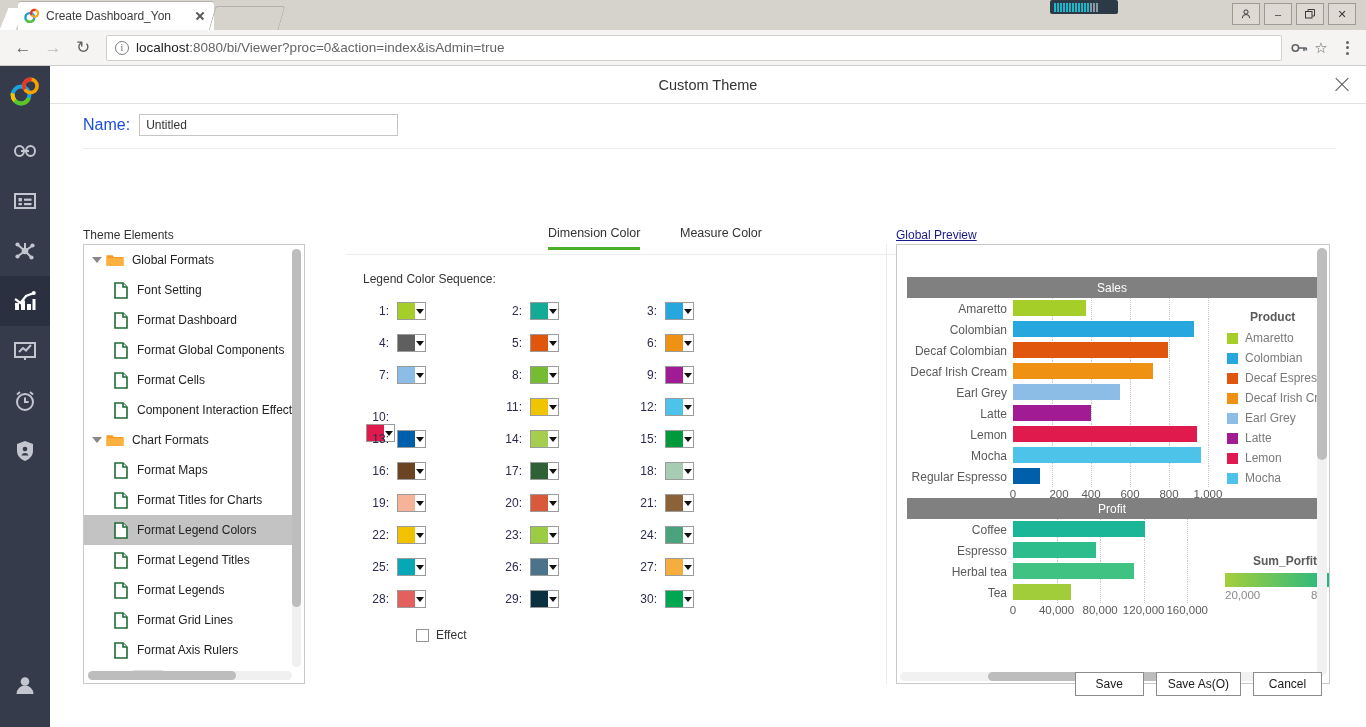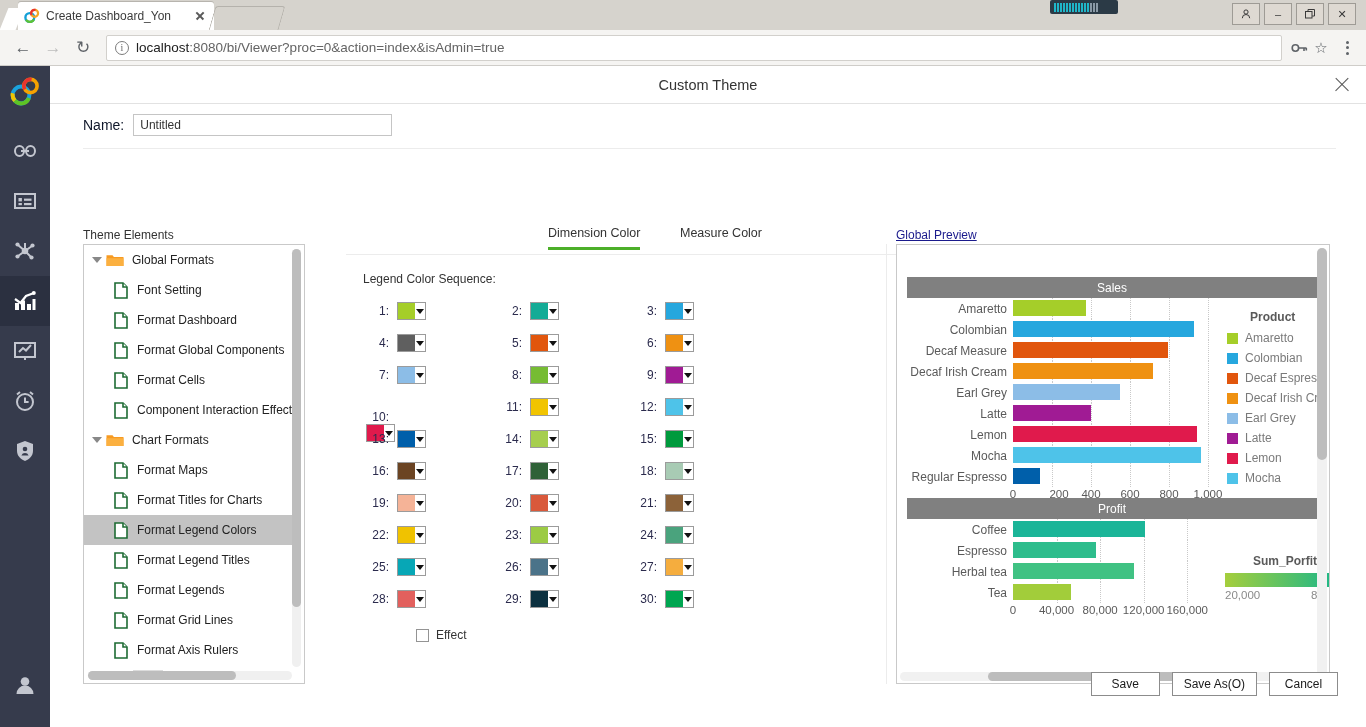--- a/index.html
+++ b/index.html
@@ -121,21 +121,21 @@
   .dlg-close{
     position:absolute; right:14px; top:9px; width:20px; height:20px; cursor:pointer;
   }
   .dlg-close:before,.dlg-close:after{
     content:""; position:absolute; left:1px; top:9px; width:18px; height:1.3px; background:#555;
   }
   .dlg-close:before{ transform:rotate(45deg); }
   .dlg-close:after{ transform:rotate(-45deg); }
 
   .name-row{ position:absolute; left:33px; top:48px; display:flex; align-items:center; }
-  .name-label{ font-size:14px; color:#0f172a; margin-right:9px; }
+  .name-label{ font-size:16px; color:#1d4ed8; margin-right:9px; }
   .name-input{
     width:259px; height:22px; border:1px solid #c5c5c5; background:#fff;
     font-size:12px; color:#333; padding:0 6px;
     font-family:"Liberation Sans", sans-serif;
   }
   .hr-1{ position:absolute; left:33px; top:82px; width:1253px; height:1px; background:#ececec; }
 
   
   .tree-label{ position:absolute; left:33px; top:162px; font-size:12px; color:#333; }
   .tree-box{
@@ -258,21 +258,21 @@
   .grad-bar{ height:14px; width:120px; }
   .grad-ticks{ position:relative; height:16px; width:120px; }
   .grad-tick{ position:absolute; top:2px; font-size:11.5px; color:#8a8a8a; }
 
   .pv-hscroll{ position:absolute; left:3px; bottom:2px; width:418px; height:9px;
     background:#f1f1f1; border-radius:5px; }
   .pv-hthumb{ position:absolute; left:88px; top:0; width:215px; height:9px;
     background:#bdbdbd; border-radius:5px; }
 
   
-  .btn-row{ position:absolute; right:28px; bottom:31px; display:flex; gap:12px; }
+  .btn-row{ position:absolute; right:44px; bottom:31px; display:flex; gap:12px; }
   .dlg-btn{
     min-width:69px; height:24px; border:1px solid #8c8c8c; background:#fff;
     font-size:12px; color:#1a1a1a; display:flex; align-items:center; justify-content:center;
     padding:0 11px; cursor:pointer; font-family:"Liberation Sans", sans-serif;
   }
   .stub-line{ position:absolute; left:83px; bottom:56px; width:30px; height:1px; background:#dcdcdc;}
 </style>
 </head>
 <body>
 
@@ -823,21 +823,21 @@
               <div class="bar-area">
                 <div class="gridline" style="left: 39px;"></div>
                 <div class="gridline" style="left: 78px;"></div>
                 <div class="gridline" style="left: 117px;"></div>
                 <div class="gridline" style="left: 156px;"></div>
                 <div class="gridline" style="left: 195px;"></div>
                 <div class="bar" style="width: 180.96px; background: rgb(38, 167, 222);"></div>
               </div>
             </div>
             <div class="bar-row">
-              <div class="bar-cat">Decaf Measure</div>
+              <div class="bar-cat">Decaf Colombian</div>
               <div class="bar-area">
                 <div class="gridline" style="left: 39px;"></div>
                 <div class="gridline" style="left: 78px;"></div>
                 <div class="gridline" style="left: 117px;"></div>
                 <div class="gridline" style="left: 156px;"></div>
                 <div class="gridline" style="left: 195px;"></div>
                 <div class="bar" style="width: 154.83px; background: rgb(225, 86, 13);"></div>
               </div>
             </div>
             <div class="bar-row">

